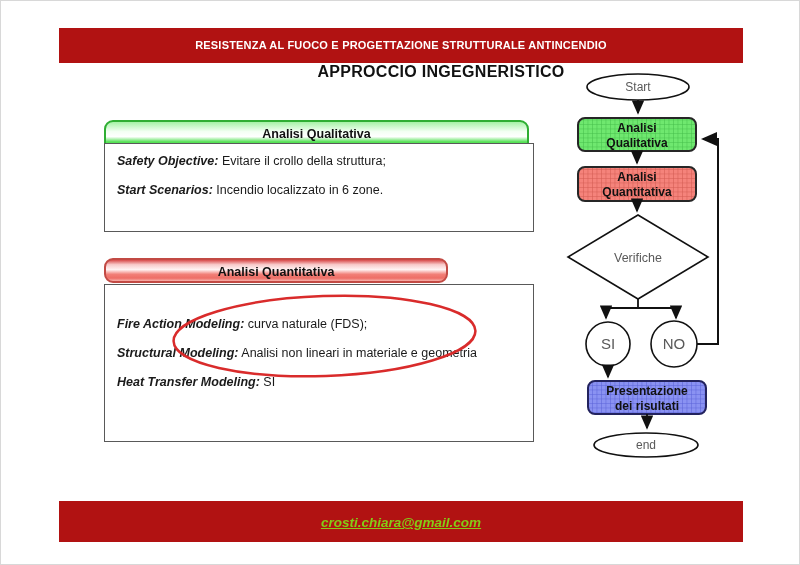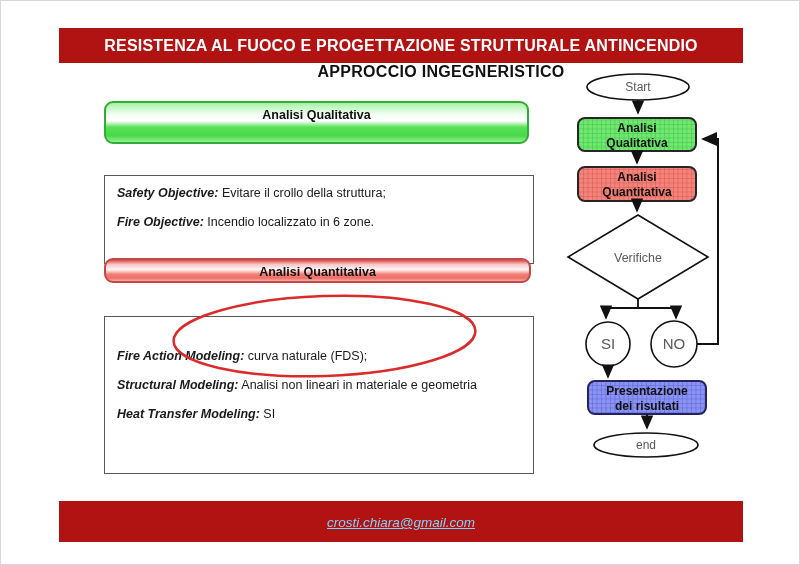--- a/index.html
+++ b/index.html
@@ -5,47 +5,47 @@
   html,body{margin:0;padding:0;background:#ffffff;}
   .page{
     position:relative;width:800px;height:565px;background:#ffffff;
     font-family:"Liberation Sans",sans-serif;overflow:hidden;
     box-sizing:border-box;border:1px solid #d8d8d8;
   }
   .banner{
     position:absolute;left:58px;width:684px;background:#b11212;
     color:#ffffff;text-align:center;
   }
-  .banner.top{top:27px;height:35px;line-height:35px;font-weight:bold;font-size:16px;letter-spacing:.2px;}
+  .banner.top{top:27px;height:35px;line-height:35px;font-weight:bold;font-size:11px;letter-spacing:.2px;}
   .banner.bottom{top:500px;height:41px;line-height:41px;}
   .email{
-    color:#7dd3fc;font-style:italic;font-size:13.5px;text-decoration:underline;cursor:pointer;
+    color:#84cc16;font-style:italic;font-size:13.5px;text-decoration:underline;cursor:pointer;font-weight:bold;
   }
   .subtitle{
     position:absolute;left:0;top:62px;width:800px;text-align:center;
     font-weight:bold;font-size:16px;color:#111;letter-spacing:.3px;padding-left:40px;
   }
   .hdrbox{
     position:absolute;left:103px;height:25px;border-radius:9px;
     text-align:center;font-weight:bold;font-size:12.5px;color:#111;
     line-height:25px;box-sizing:border-box;
   }
   .hdr-green{
-    top:100px;width:425px;height:43px;line-height:24px;
+    top:119px;width:425px;height:36px;line-height:24px;
     border:2px solid #2fae33;
     background:linear-gradient(180deg,#a6f2a6 0%,#f4fff4 30%,#ffffff 46%,#57e257 62%,#49d949 84%,#93f093 100%);
   }
   .hdr-red{
-    top:257px;width:427px;
+    top:257px;width:344px;
     border:2px solid #c24a44;
     background:linear-gradient(180deg,#d84a4a 0%,#f8caca 22%,#fff3f3 46%,#f28078 68%,#ee6e66 86%,#f7b0aa 100%);
   }
   .tbox{
     position:absolute;left:103px;width:430px;background:#ffffff;
-    border:1px solid #595959;box-sizing:border-box;color:#1a1a1a;margin-top:32px;
+    border:1px solid #595959;box-sizing:border-box;color:#1a1a1a;
   }
   .tbox.one{top:142px;height:89px;padding:10px 20px 0 12px;}
   .tbox.two{top:283px;height:158px;padding:32px 42px 0 12px;}
   .tbox p{margin:0 0 14px;font-size:12.5px;line-height:15px;}
   .lbl{font-weight:bold;font-style:italic;}
   .overlay{position:absolute;left:0;top:0;pointer-events:none;}
   .flow{position:absolute;left:555px;top:60px;}
   .flow text{font-family:"Liberation Sans",sans-serif;}
   .fnode{font-weight:bold;font-size:12px;fill:#111;}
   .fgray{fill:#595959;font-size:12px;}
@@ -58,21 +58,21 @@
   <div class="banner top">
     <span>RESISTENZA AL FUOCO E PROGETTAZIONE STRUTTURALE ANTINCENDIO</span>
   </div>
 
   <div class="subtitle">APPROCCIO INGEGNERISTICO</div>
 
   <div class="hdrbox hdr-green">Analisi Qualitativa</div>
 
   <div class="tbox one">
     <p><span class="lbl">Safety Objective:</span><span> Evitare il crollo della struttura;</span></p>
-    <p><span class="lbl">Fire Objective:</span><span> Incendio localizzato in 6 zone.</span></p>
+    <p><span class="lbl">Start Scenarios:</span><span> Incendio localizzato in 6 zone.</span></p>
   </div>
 
   <div class="hdrbox hdr-red">Analisi Quantitativa</div>
 
   <div class="tbox two">
     <p><span class="lbl">Fire Action Modeling:</span><span> curva naturale (FDS);</span></p>
     <p><span class="lbl">Structural Modeling:</span><span> Analisi non lineari in materiale e geometria</span></p>
     <p><span class="lbl">Heat Transfer Modeling:</span><span> SI</span></p>
   </div>
 

